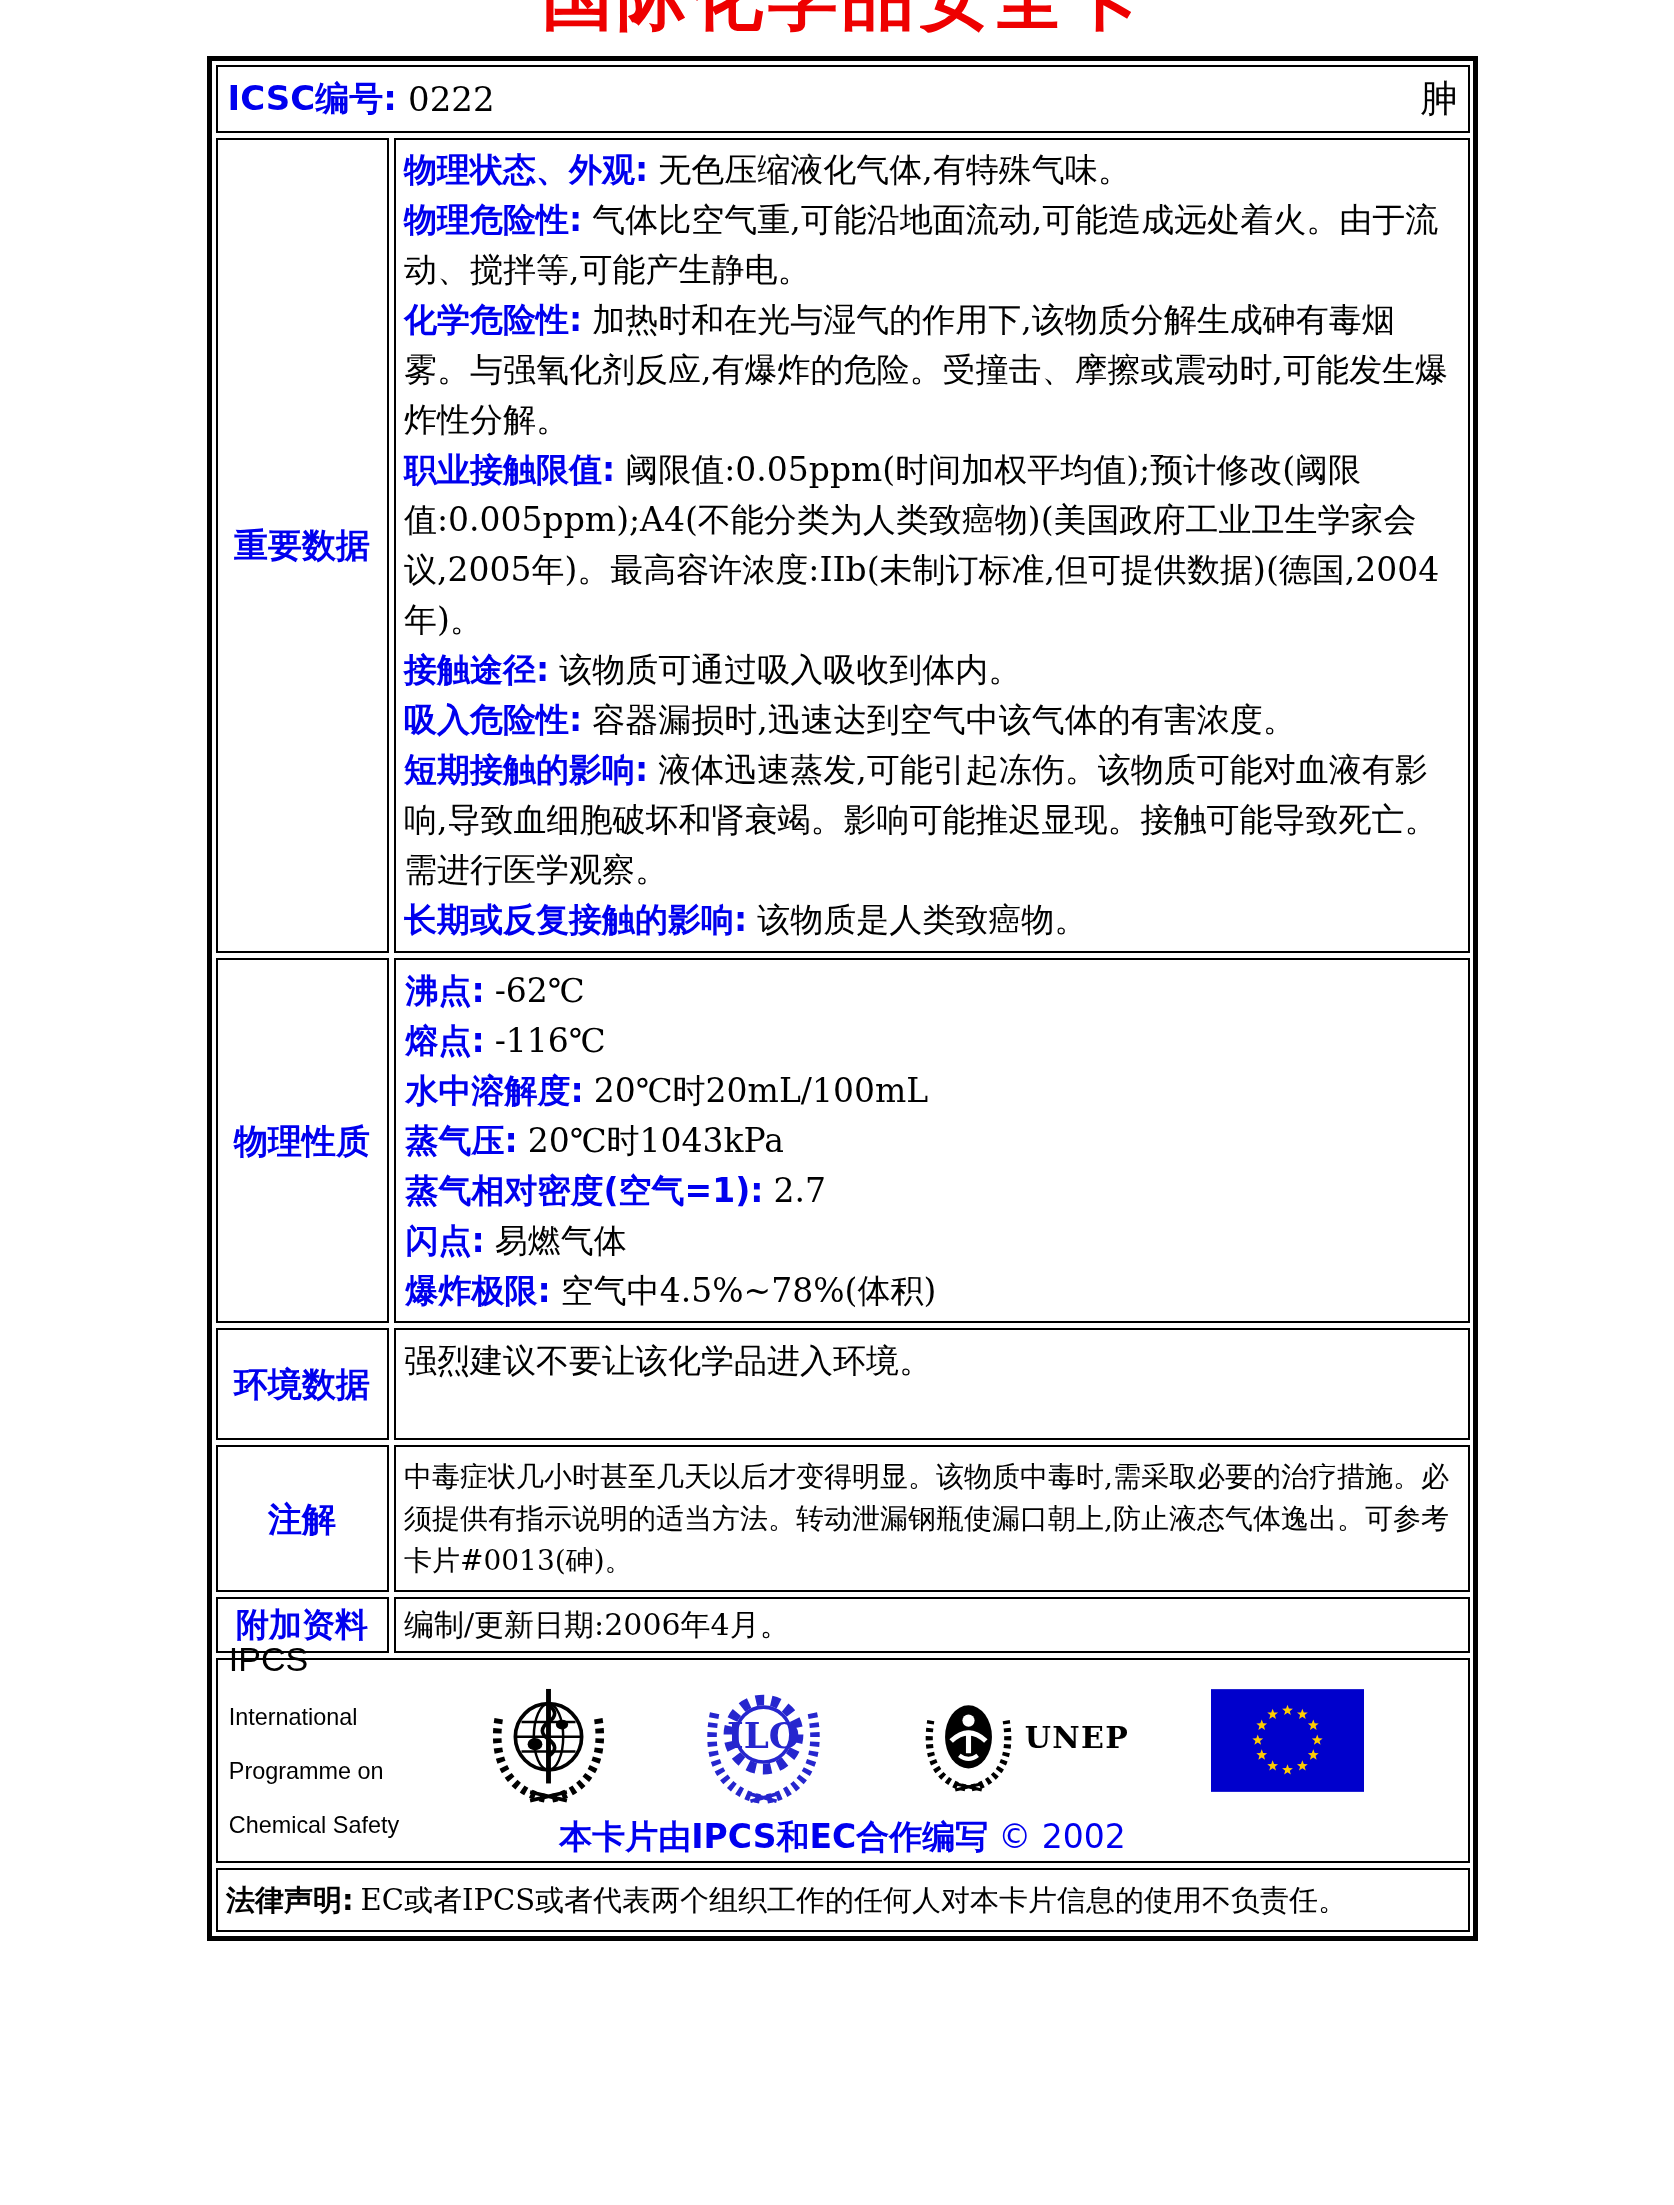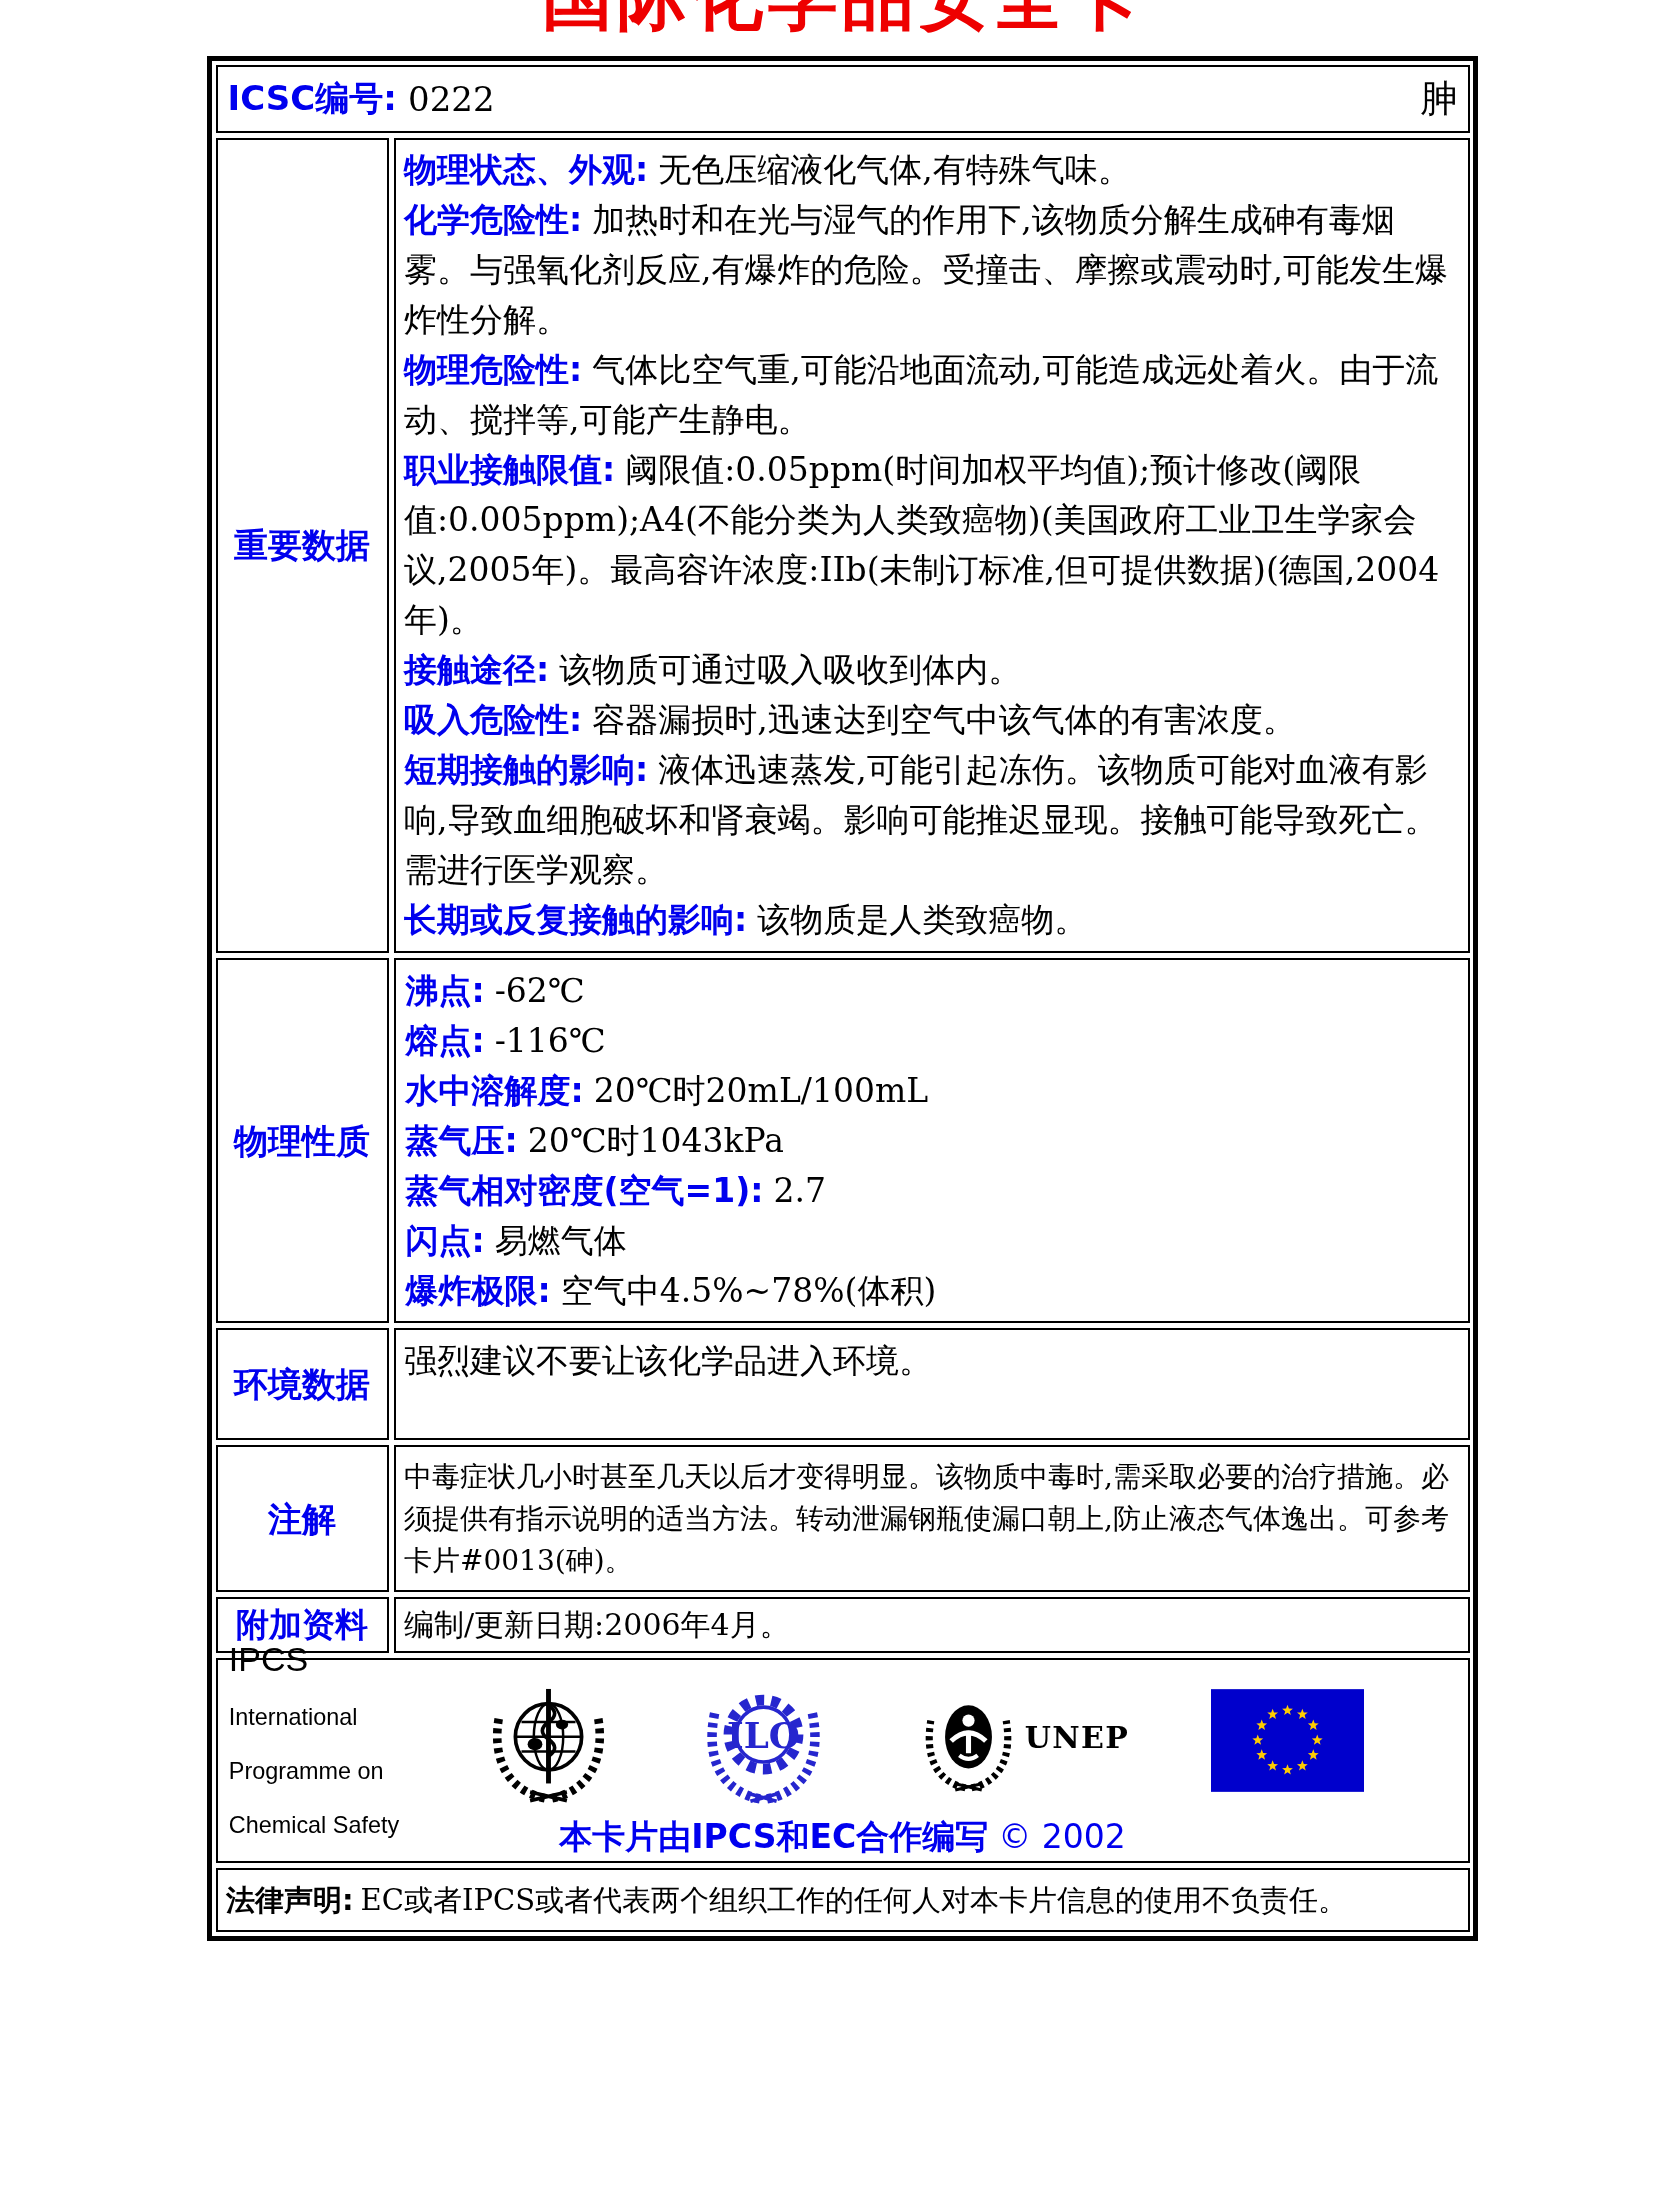--- a/index.html
+++ b/index.html
@@ -88,22 +88,22 @@
       <span class="k" style="margin-right:0">ICSC编号:</span>
       <span class="hdr-num">0222</span>
       <span class="chem-name">胂</span>
     </div>
   </div>
 
   <div class="row">
     <div class="cell label-cell">重要数据</div>
     <div class="cell content-cell imp-cell">
       <p><span class="k">物理状态、外观:</span><span>无色压缩液化气体,有特殊气味。</span></p>
+      <p><span class="k">物理危险性:</span><span>气体比空气重,可能沿地面流动,可能造成远处着火。由于流动、搅拌等,可能产生静电。</span></p>
       <p><span class="k">化学危险性:</span><span>加热时和在光与湿气的作用下,该物质分解生成砷有毒烟雾。与强氧化剂反应,有爆炸的危险。受撞击、摩擦或震动时,可能发生爆炸性分解。</span></p>
-      <p><span class="k">物理危险性:</span><span>气体比空气重,可能沿地面流动,可能造成远处着火。由于流动、搅拌等,可能产生静电。</span></p>
       <p><span class="k">职业接触限值:</span><span>阈限值:0.05ppm(时间加权平均值);预计修改(阈限值:0.005ppm);A4(不能分类为人类致癌物)(美国政府工业卫生学家会议,2005年)。最高容许浓度:IIb(未制订标准,但可提供数据)(德国,2004年)。</span></p>
       <p><span class="k">接触途径:</span><span>该物质可通过吸入吸收到体内。</span></p>
       <p><span class="k">吸入危险性:</span><span>容器漏损时,迅速达到空气中该气体的有害浓度。</span></p>
       <p><span class="k">短期接触的影响:</span><span>液体迅速蒸发,可能引起冻伤。该物质可能对血液有影响,导致血细胞破坏和肾衰竭。影响可能推迟显现。接触可能导致死亡。需进行医学观察。</span></p>
       <p><span class="k">长期或反复接触的影响:</span><span>该物质是人类致癌物。</span></p>
     </div>
   </div>
 
   <div class="row">
     <div class="cell label-cell">物理性质</div>

